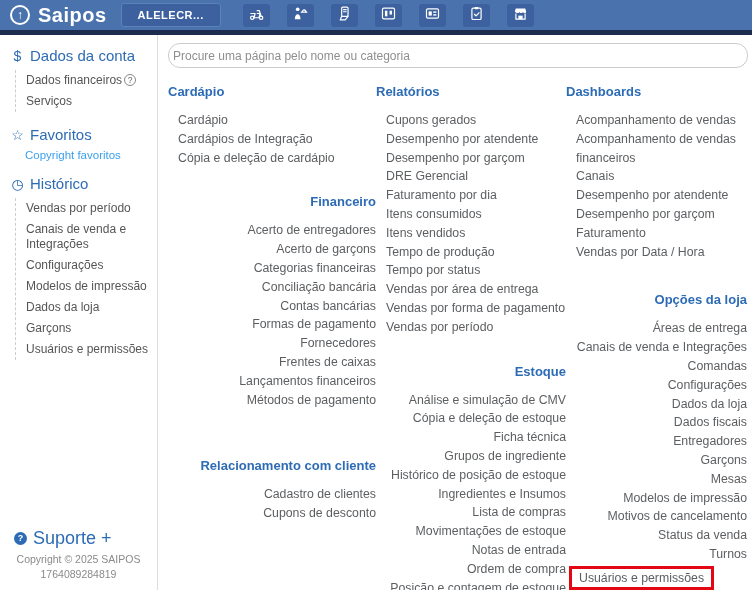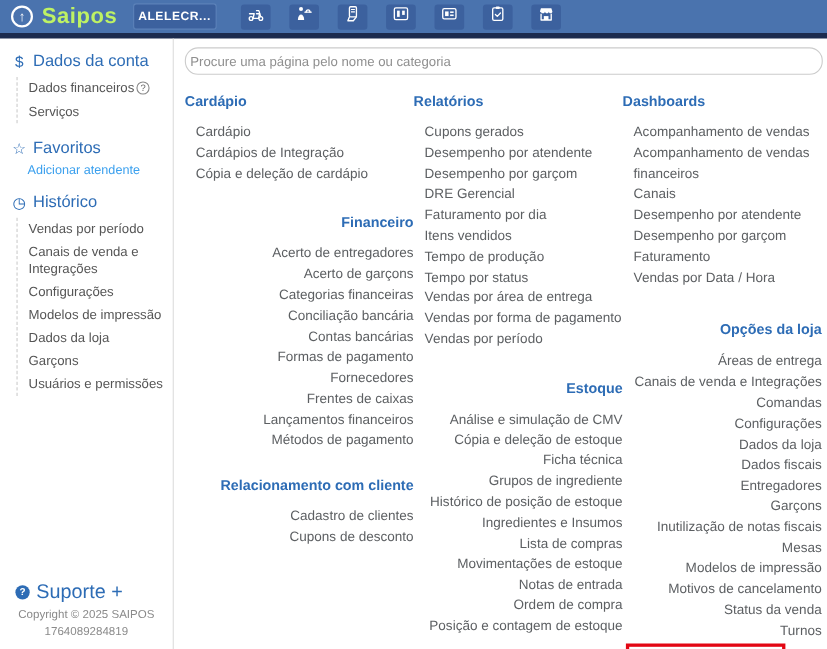--- a/index.html
+++ b/index.html
@@ -7,24 +7,24 @@
     font-family:"Liberation Sans", sans-serif; }
 
   
   .topbar { height:30px; background:#4a73ae; display:flex; align-items:center;
     padding-left:10px; }
   .topbar-dark { height:5px; background:#1c2b4e; }
   .logo-wrap { display:flex; align-items:center; gap:8px; }
   .logo-circle { width:20px; height:20px; border:2px solid #fff; border-radius:50%;
     color:#fff; font-size:12px; font-weight:bold; display:flex; align-items:center;
     justify-content:center; line-height:1; }
-  .logo-text { color:#bef264; font-size:20px; font-weight:bold; letter-spacing:.5px;text-align:center; }
+  .logo-text { color:#ffffff; font-size:20px; font-weight:bold; letter-spacing:.5px;text-align:center; }
   .store-btn { margin-left:14px; background:#3c619e; border:1px solid #5c82b9;
     color:#fff; font-size:11px; font-weight:bold; letter-spacing:.5px;
-    padding:5px 4px; border-radius:3px; cursor:pointer; }
+    padding:5px 16px; border-radius:3px; cursor:pointer; }
   .topbar-icons { display:flex; align-items:center; margin-left:22px; gap:17px; }
   .icon-btn { width:27px; height:23px; background:#3c619e; border-radius:3px;
     display:flex; align-items:center; justify-content:center; cursor:pointer; }
   .icon-btn svg { width:17px; height:17px; }
 
   
   .content { display:flex; height:555px; }
 
   
   .sidebar { width:158px; border-right:1px solid #ddd; position:relative;
@@ -55,21 +55,21 @@
     padding:0 4px; font-size:12px; color:#8b5cf6; outline:none;
     font-family:"Liberation Sans", sans-serif; }
   .search-input::placeholder { color:#8f8f8f; }
 
   .menu-cols { display:flex; margin-top:16px; }
   .menu-col-0 { width:208px; }
   .menu-col-1 { width:190px; }
   .menu-col-2 { width:181px; }
   .menu-section { margin-bottom:0; }
   .menu-section + .menu-section { margin-top:27px;text-align:right; }
-  .menu-col-0 .menu-section:nth-child(3) { margin-top:24px; }
+  .menu-col-0 .menu-section:nth-child(3) { margin-top:49px; }
   .menu-col-2 .menu-section:nth-child(2) { margin-top:31px; }
   .menu-title { color:#2d6cb5; font-size:13px; font-weight:bold; margin-bottom:12px;
     cursor:default; }
   .menu-item { font-size:12.3px; color:#5c5f62; line-height:18.8px; padding-left:10px;
     cursor:pointer; }
   .menu-item.highlight { border:3px solid #e30613; padding:1px 7px; margin-left:3px;
     margin-top:2px; width:fit-content; line-height:16px; }
 </style>
 </head>
 <body>
@@ -150,21 +150,21 @@
           <div class="sb-items">
             <div class="sb-item">Dados financeiros<span class="help-dot">?</span></div>
             <div class="sb-item">Serviços</div>
           </div>
         </div>
         <div class="sb-section">
           <div class="sb-header">
       <span class="sb-ico">☆</span>
       <span>Favoritos</span>
           </div>
-          <div class="sb-link">Adicionar atendente</div>
+          <div class="sb-link">Copyright favoritos</div>
         </div>
         <div class="sb-section">
           <div class="sb-header">
       <span class="sb-ico">◷</span>
       <span>Histórico</span>
           </div>
           <div class="sb-items">
             <div class="sb-item">Vendas por período</div>
             <div class="sb-item">Canais de venda e Integrações</div>
             <div class="sb-item">Configurações</div>
@@ -215,20 +215,21 @@
           </div>
         </div>
         <div class="menu-col menu-col-1">
           <div class="menu-section">
             <div class="menu-title">Relatórios</div>
             <div class="menu-item">Cupons gerados</div>
             <div class="menu-item">Desempenho por atendente</div>
             <div class="menu-item">Desempenho por garçom</div>
             <div class="menu-item">DRE Gerencial</div>
             <div class="menu-item">Faturamento por dia</div>
+            <div class="menu-item">Itens consumidos</div>
             <div class="menu-item">Itens vendidos</div>
             <div class="menu-item">Tempo de produção</div>
             <div class="menu-item">Tempo por status</div>
             <div class="menu-item">Vendas por área de entrega</div>
             <div class="menu-item">Vendas por forma de pagamento</div>
             <div class="menu-item">Vendas por período</div>
           </div>
           <div class="menu-section">
             <div class="menu-title">Estoque</div>
             <div class="menu-item">Análise e simulação de CMV</div>
@@ -258,21 +259,20 @@
           <div class="menu-section">
             <div class="menu-title">Opções da loja</div>
             <div class="menu-item">Áreas de entrega</div>
             <div class="menu-item">Canais de venda e Integrações</div>
             <div class="menu-item">Comandas</div>
             <div class="menu-item">Configurações</div>
             <div class="menu-item">Dados da loja</div>
             <div class="menu-item">Dados fiscais</div>
             <div class="menu-item">Entregadores</div>
             <div class="menu-item">Garçons</div>
-            <div class="menu-item">Inutilização de notas fiscais</div>
             <div class="menu-item">Mesas</div>
             <div class="menu-item">Modelos de impressão</div>
             <div class="menu-item">Motivos de cancelamento</div>
             <div class="menu-item">Status da venda</div>
             <div class="menu-item">Turnos</div>
             <div class="menu-item highlight">Usuários e permissões</div>
           </div>
         </div>
       </div>
   </div>

